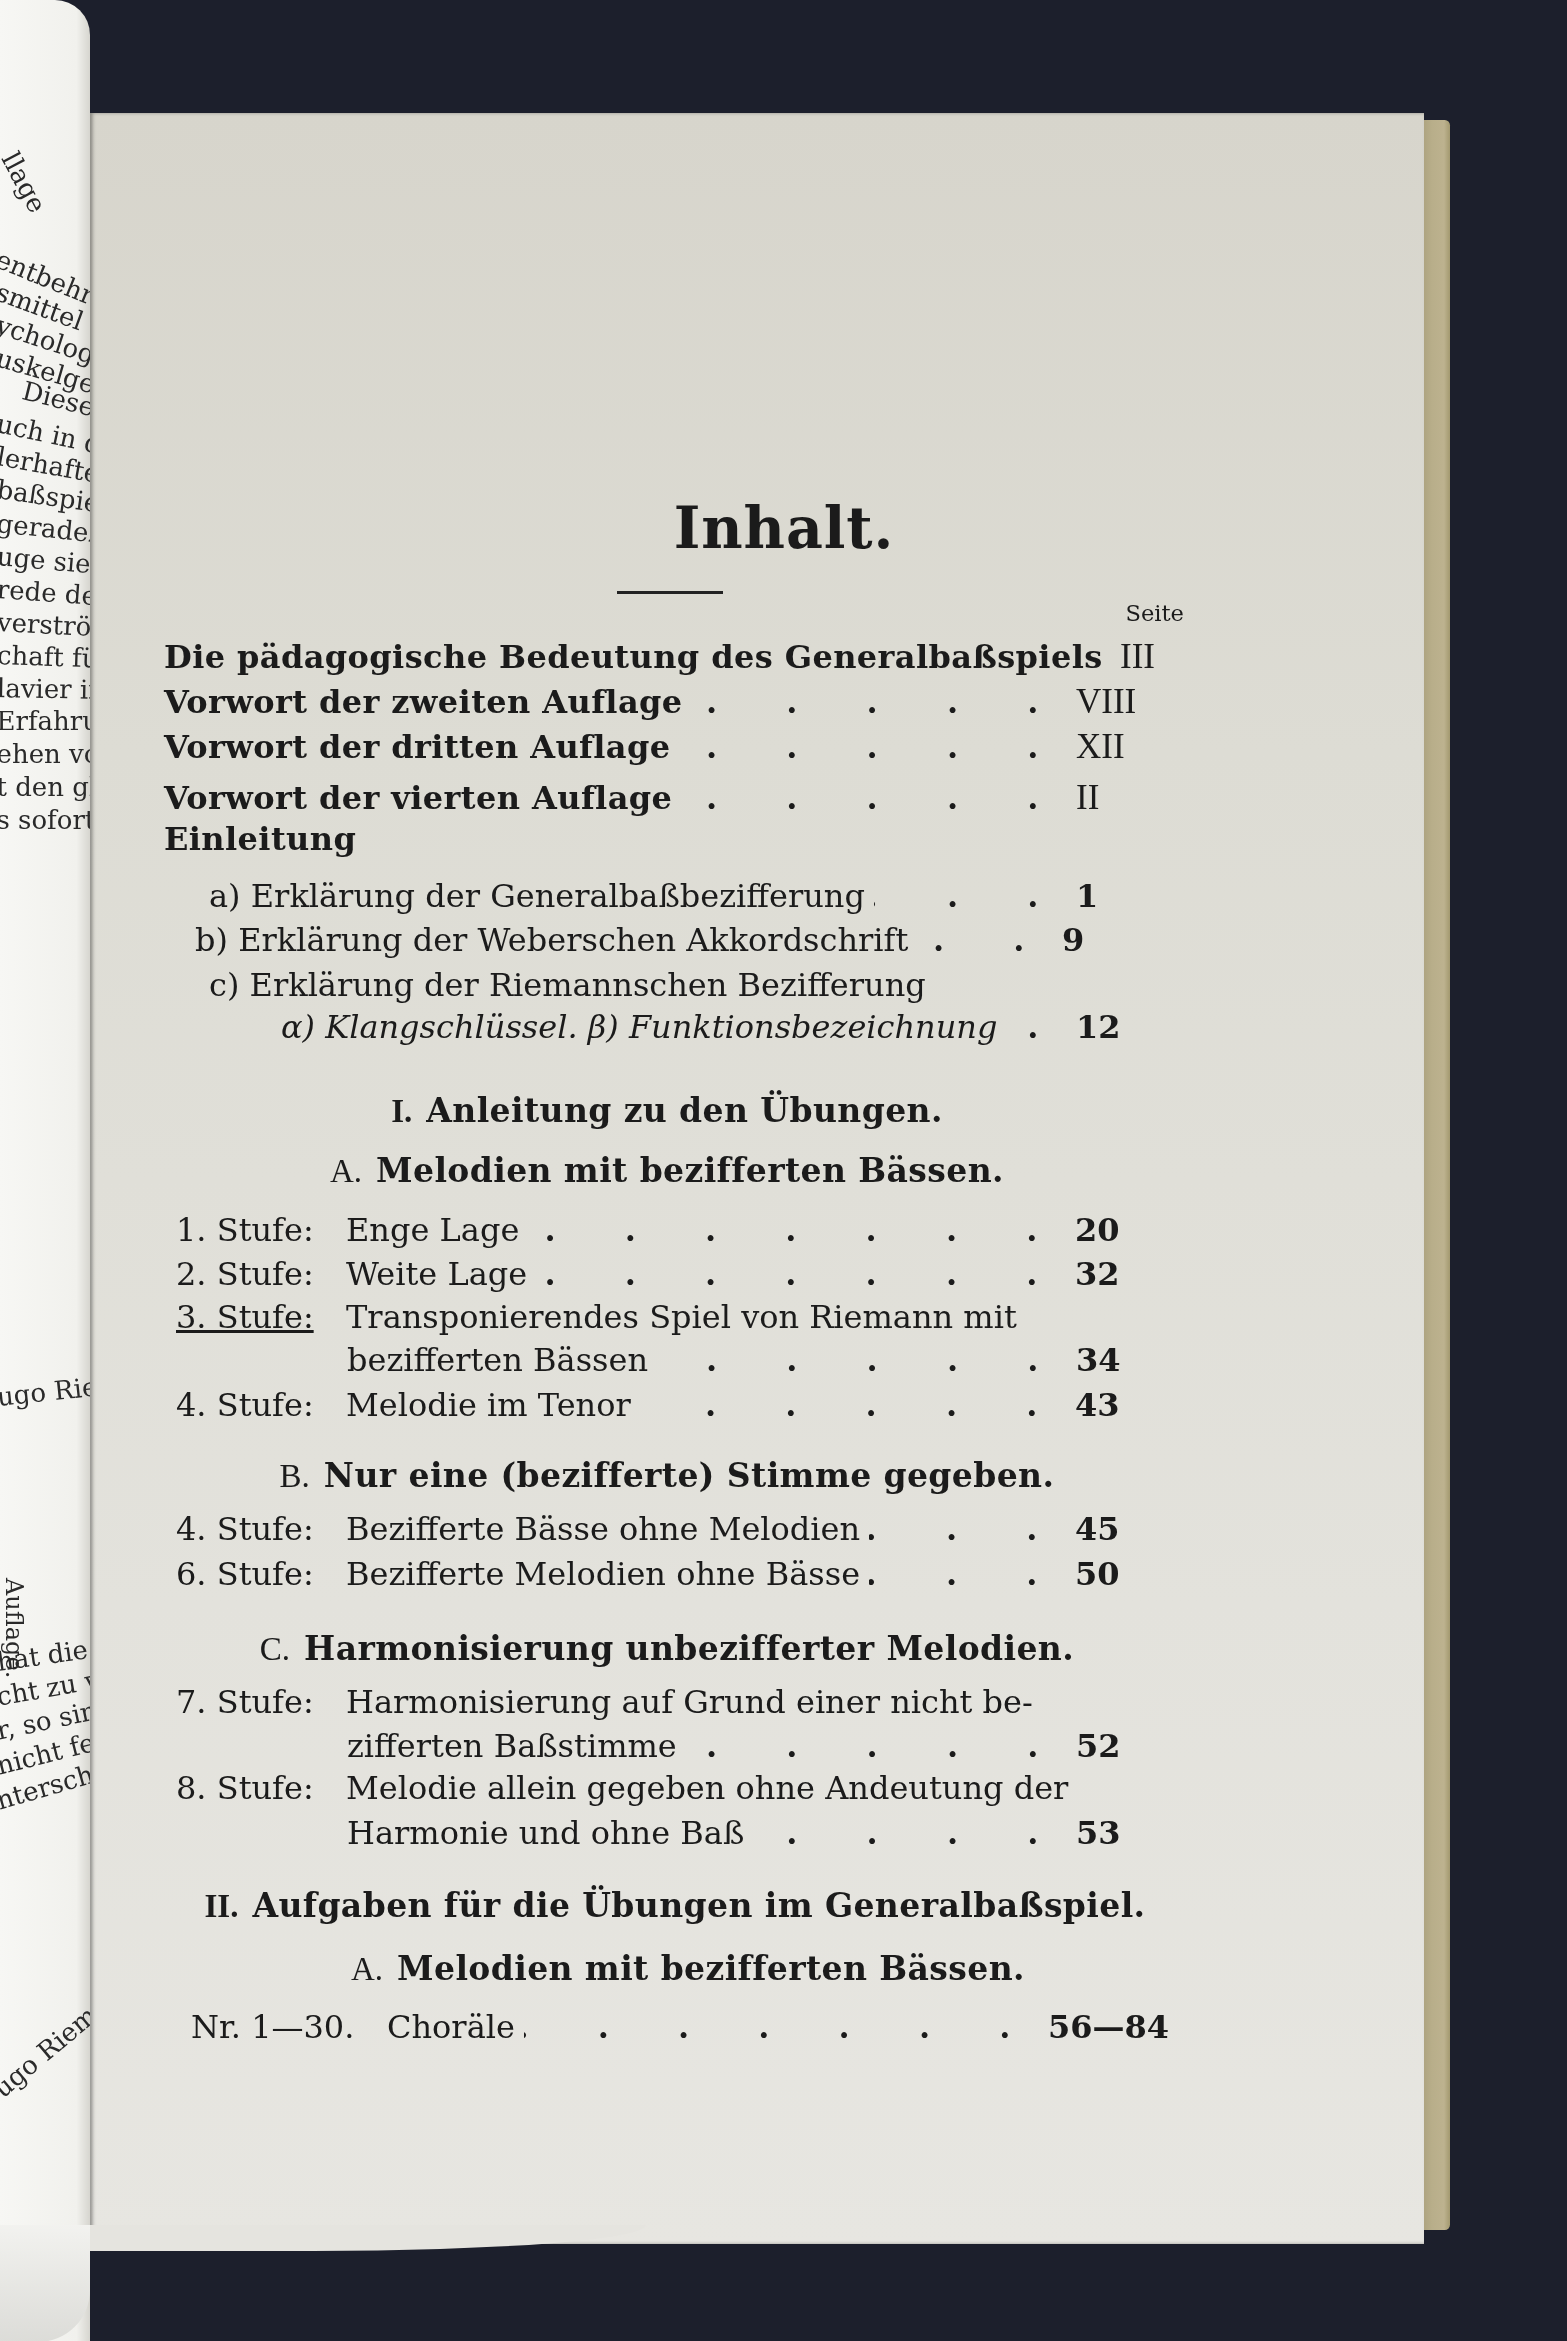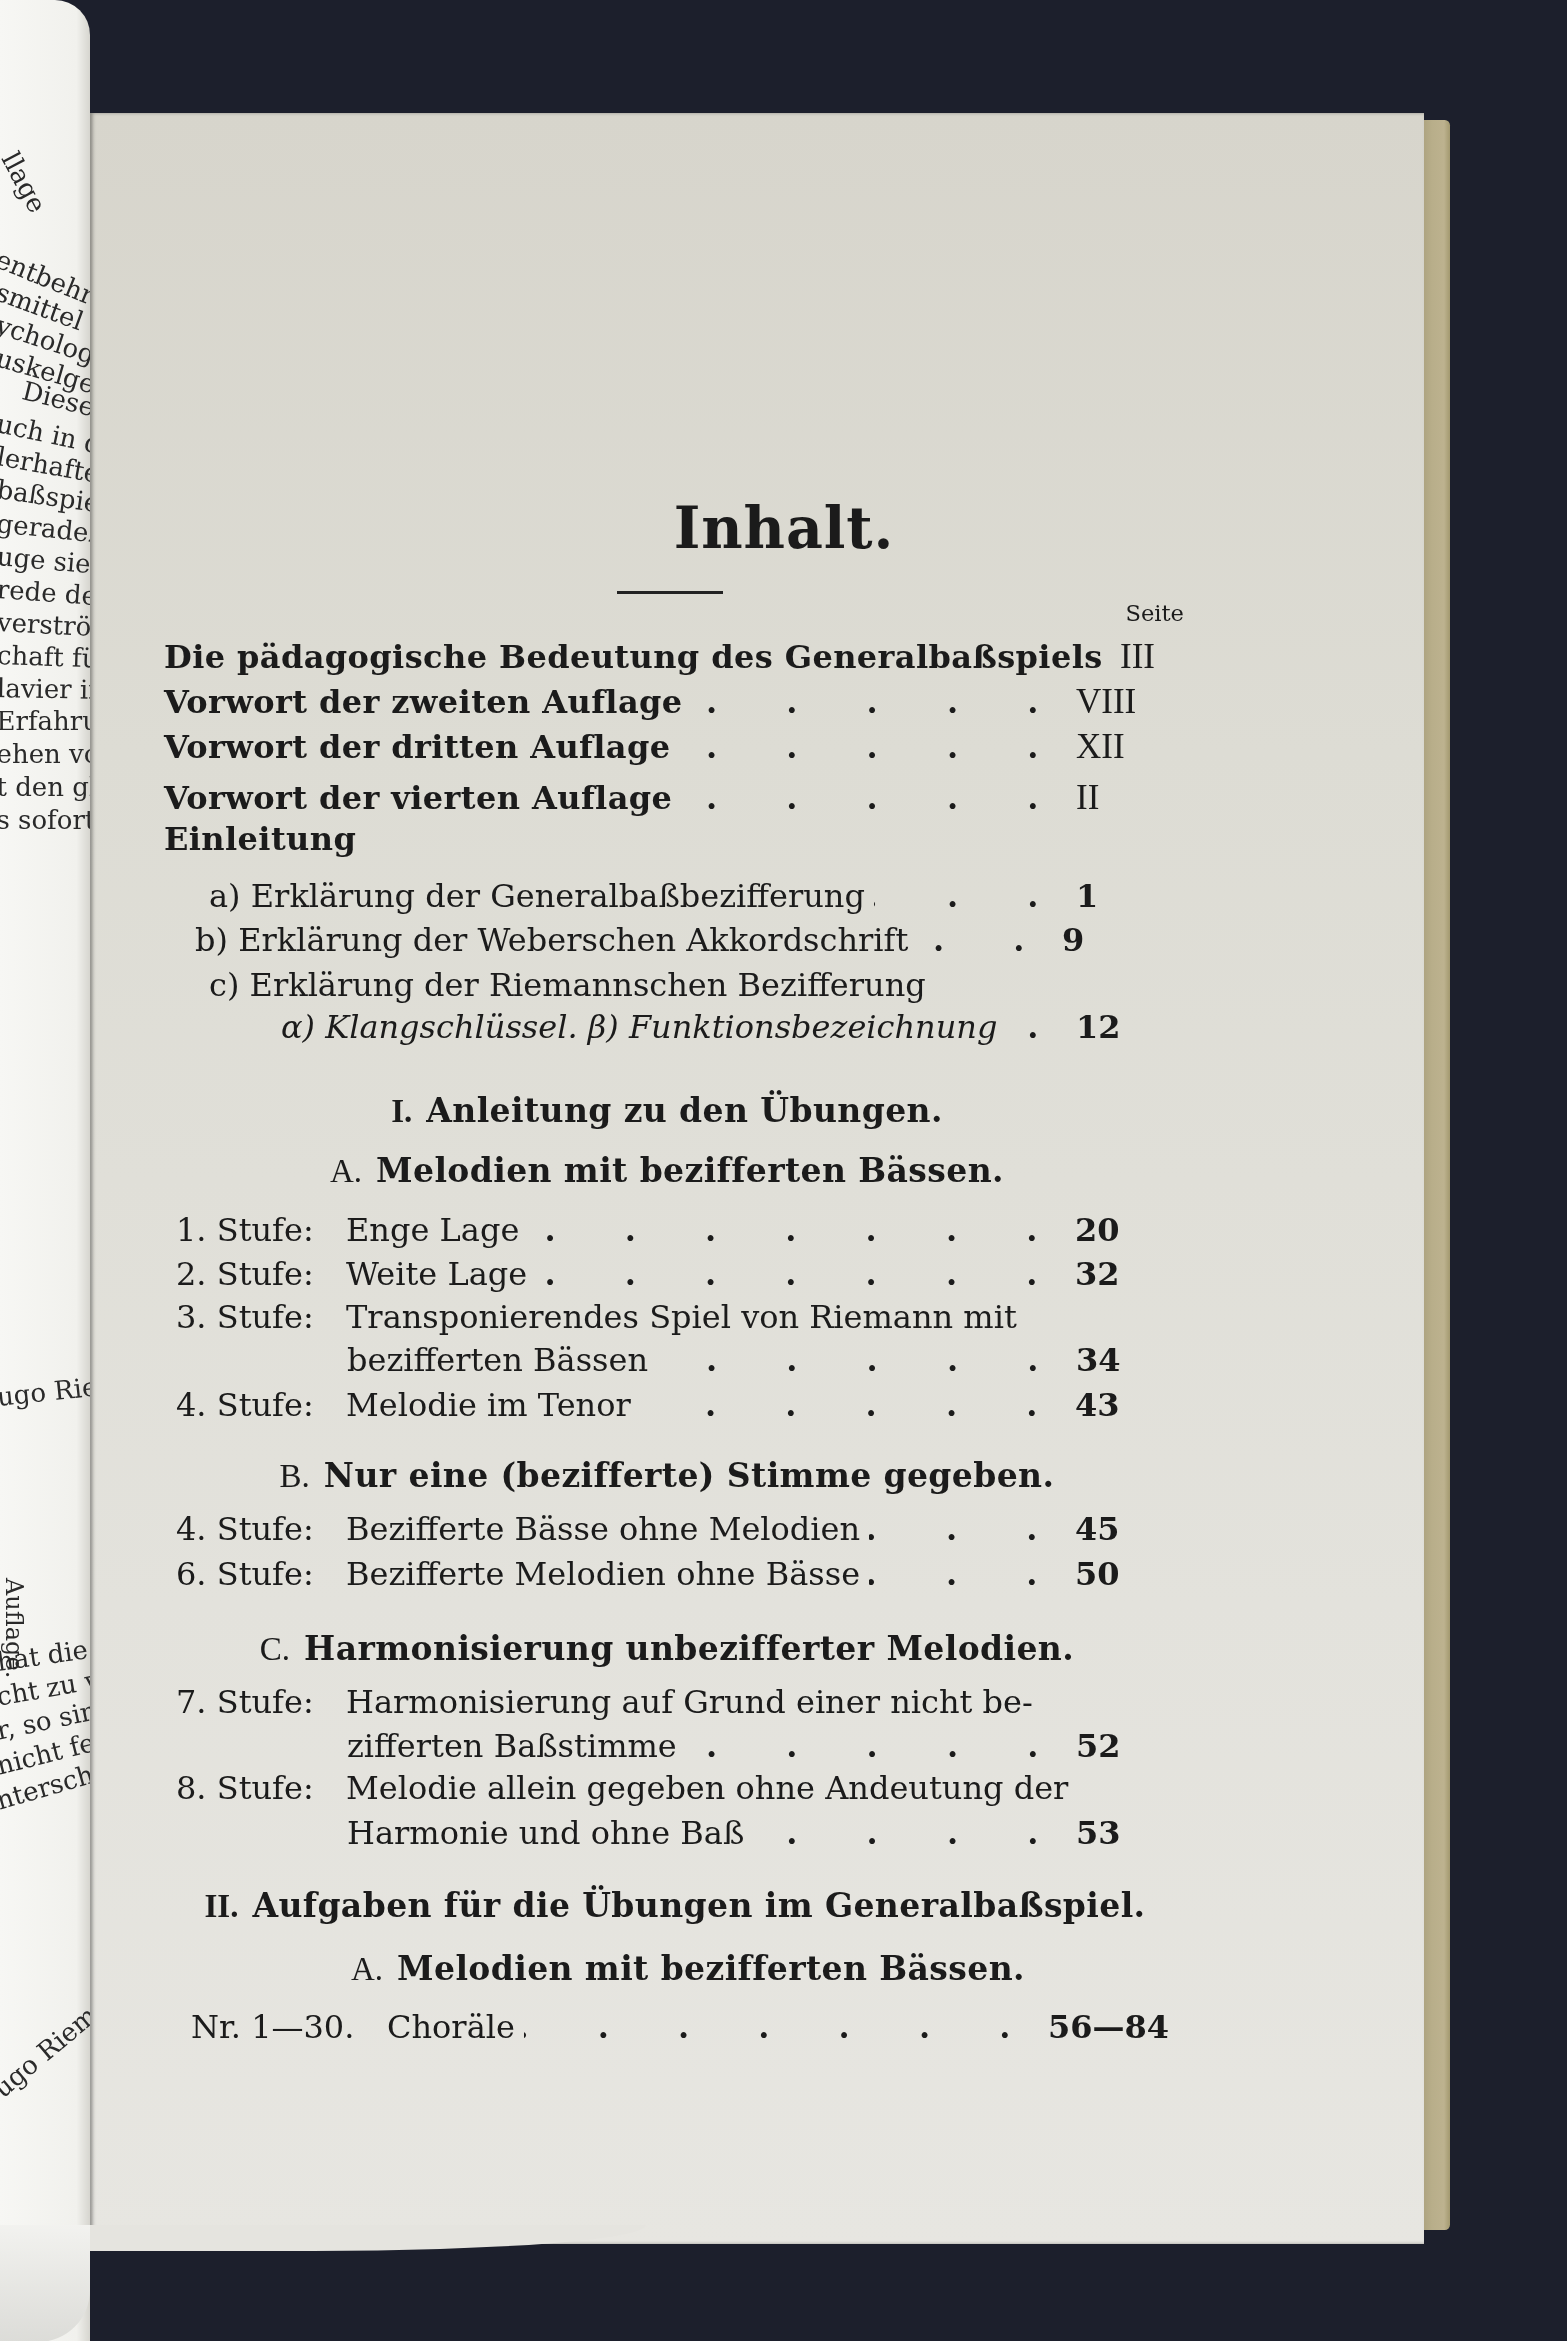--- a/index.html
+++ b/index.html
@@ -180,21 +180,21 @@
   <span class="leader">. . . . . . . . . . . . . . . . . . . . . . . . . . . . . . . . . . . . . . . . . . . . . . . . . . . . . . . . . . . .</span>
   <span class="pg">20</span>
 </div>
 <div class="row" style="top:1254px;left:176px;width:1012px;">
   <span class="num" style="width:170px;">2. Stufe:</span>
   <span class="label">Weite Lage</span>
   <span class="leader">. . . . . . . . . . . . . . . . . . . . . . . . . . . . . . . . . . . . . . . . . . . . . . . . . . . . . . . . . . . .</span>
   <span class="pg">32</span>
 </div>
 <div class="row noleader" style="top:1297px;left:176px;width:1012px;">
-  <span class="num" style="width:170px;">3. Stufe:</span>
+  <span class="num" style="width:170px;text-decoration:underline;">3. Stufe:</span>
   <span class="label">Transponierendes Spiel von Riemann mit</span>
   <span class="leader"></span>
   <span class="pg"></span>
 </div>
 <div class="row" style="top:1340px;left:347px;width:842px;">
   <span class="label">bezifferten Bässen</span>
   <span class="leader">. . . . . . . . . . . . . . . . . . . . . . . . . . . . . . . . . . . . . . . . . . . . . . . . . . . . . . . . . . . .</span>
   <span class="pg">34</span>
 </div>
 <div class="row" style="top:1385px;left:176px;width:1012px;">

